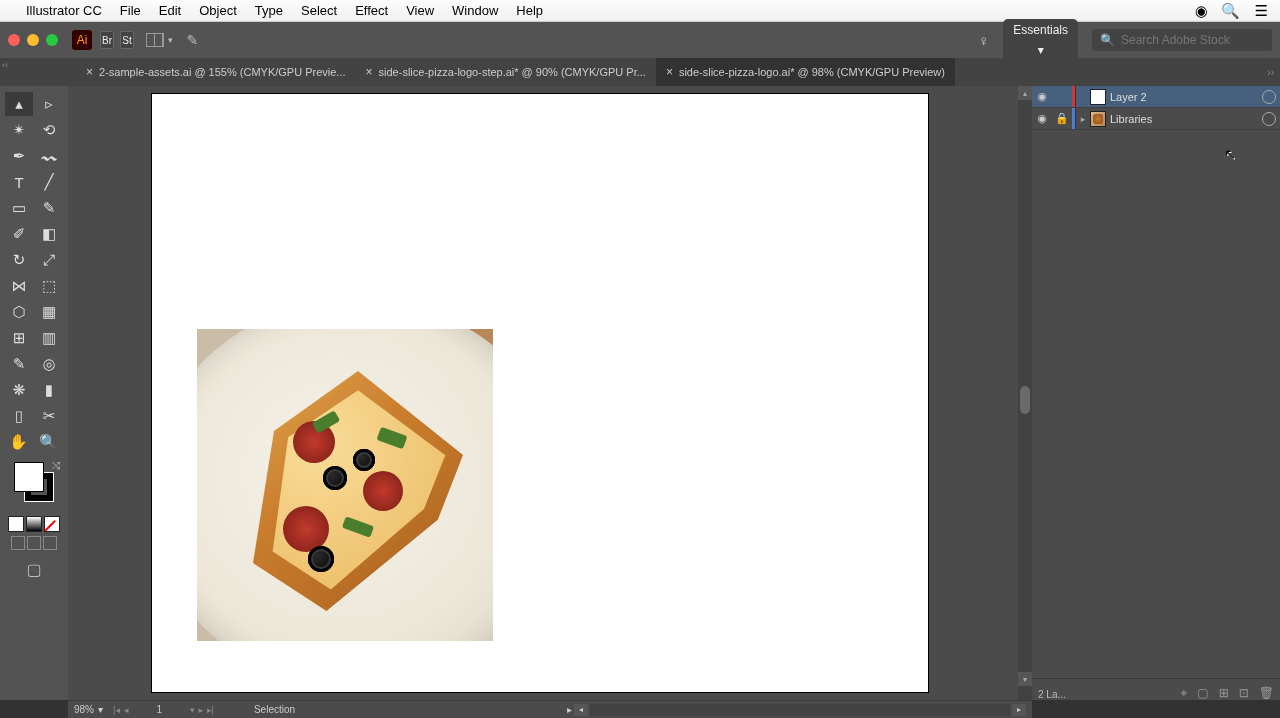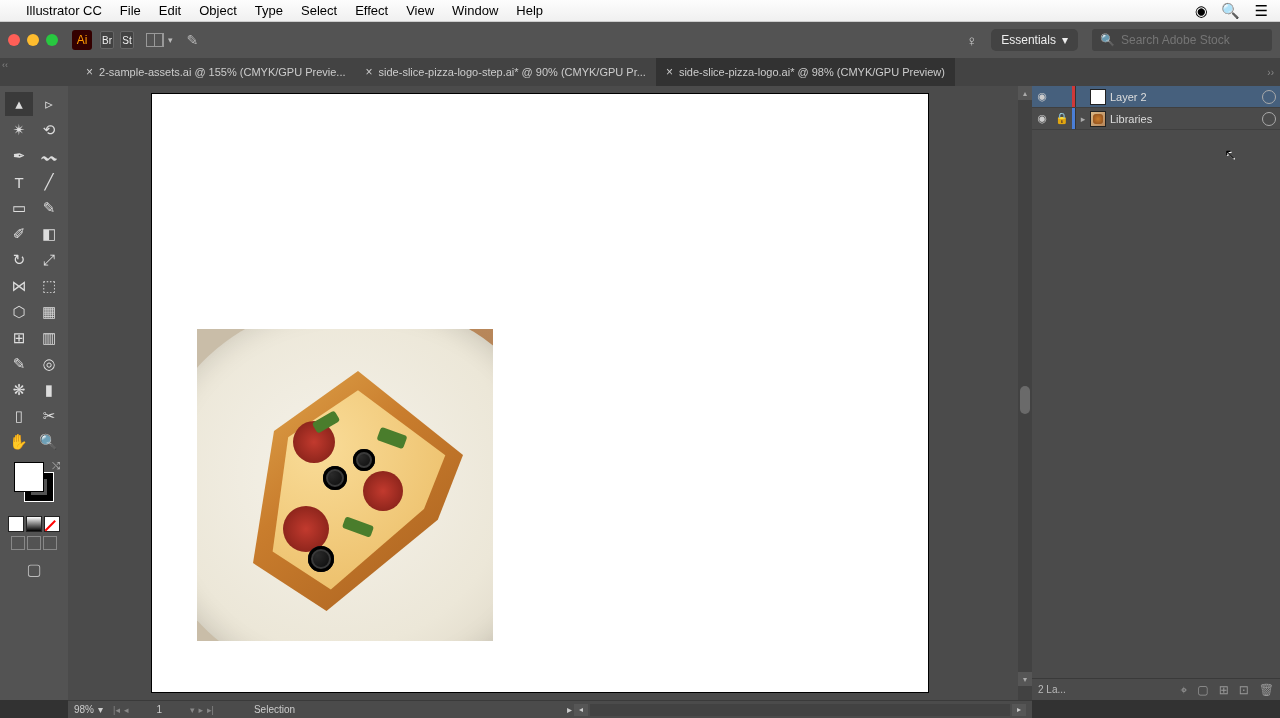--- a/index.html
+++ b/index.html
@@ -18,21 +18,21 @@
 .traffic span { width: 12px; height: 12px; border-radius: 50%; display: inline-block; }
 .traffic .r { background: #ff5f57; } .traffic .y { background: #febc2e; } .traffic .g { background: #28c840; }
 .app-topbar .ai-logo { width: 20px; height: 20px; background: #330000; color: #ff9a00; font-weight: normal; font-size: 12px; display: flex; align-items: center; justify-content: center; border-radius: 3px; margin-right: 8px; }
 .app-topbar .br-logo, .app-topbar .st-logo { width: 14px; height: 18px; background: #424242; border: 1px solid #666; display: flex; align-items: center; justify-content: center; font-size: 10px; margin-right: 6px; border-radius: 2px; }
 .app-topbar .doc-arrange { width: 18px; height: 14px; border: 1px solid #999; margin-left: 6px; display: flex; }
 .app-topbar .doc-arrange::before, .app-topbar .doc-arrange::after { content: ''; flex: 1; border-right: 1px solid #999; }
 .app-topbar .chevron-down { margin-left: 4px; font-size: 9px; color: #bbb; }
 .app-topbar .dagger-icon { margin-left: 14px; font-size: 14px; color: #bbb; }
 .app-topbar .right-cluster { margin-left: auto; display: flex; align-items: center; gap: 14px; }
 .app-topbar .bulb { font-size: 15px; color: #ccc; }
-.app-topbar .workspace { display: flex; align-items: center; gap: 6px; background: #434343; padding: 4px 10px; border-radius: 5px; }
+.app-topbar .workspace { display: flex; align-items: center; gap: 6px; background: #434343; padding: 4px 10px; border-radius: 5px; flex-direction: column; }
 .app-topbar .search-stock { display: flex; align-items: center; background: #434343; padding: 4px 8px; border-radius: 3px; width: 180px; }
 .app-topbar .search-stock input { background: transparent; border: none; color: #ccc; font-size: 12px; width: 100%; outline: none; }
 .app-topbar .search-stock .mag { margin-right: 6px; color: #999; }
 
 
 .tabs-bar { height: 28px; background: #434343; display: flex; align-items: center; padding-left: 76px; font-size: 11px; color: #ccc; }
 .tab { display: flex; align-items: center; padding: 0 10px; height: 100%; gap: 6px; }
 .tab.active { background: #323232; }
 .tab .close-x { font-size: 12px; color: #ccc; }
 .tabs-bar .overflow-chevron { margin-left: auto; margin-right: 6px; color: #888; font-size: 10px; }
@@ -97,21 +97,21 @@
 .expand-col { width: 14px; text-align: center; color: #aaa; font-size: 9px; }
 .thumb-box { width: 16px; height: 16px; border: 1px solid #222; margin-right: 4px; }
 .thumb-white { background: #fff; }
 .thumb-img { background: linear-gradient(135deg, #d9b887, #b8875a); position: relative; }
 .thumb-img::after { content: ''; position: absolute; inset: 2px; background: radial-gradient(circle, #c97d2d, #8a4a1a); border-radius: 30%; }
 .layer-name { flex: 1; }
 .target-circle { width: 14px; height: 14px; margin-right: 4px; border: 1px solid #aaa; border-radius: 50%; }
 
 .cursor-arrow { position: absolute; top: 60px; right: 44px; font-size: 14px; color: #000; text-shadow: 1px 1px 0 #fff; pointer-events: none; }
 
-.panel-footer { height: 22px; background: #4b4b4b; border-top: 1px solid #3a3a3a; display: flex; align-items: center; font-size: 10px; color: #bbb; padding: 0 6px; gap: 10px; }
+.panel-footer { height: 22px; background: #4b4b4b; border-top: 1px solid #3a3a3a; display: flex; align-items: flex-end; font-size: 10px; color: #bbb; padding: 0 6px; gap: 10px; }
 .panel-footer .spacer { flex: 1; }
 .panel-footer .ic { color: #999; font-size: 12px; }
 
 
 .status-bar { position: absolute; bottom: 0; left: 68px; right: 248px; height: 18px; background: #4b4b4b; border-top: 1px solid #3a3a3a; display: flex; align-items: center; font-size: 10px; color: #ccc; padding: 0 6px; gap: 10px; }
 .status-bar .zoom-fld { display: flex; align-items: center; gap: 4px; }
 .status-bar .nav-ar { color: #888; font-size: 9px; display: flex; gap: 4px; }
 .status-bar .artboard-num { padding: 0 18px; }
 .status-bar .tool-label { margin-left: 30px; }
 .status-bar .scroll-h { margin-left: auto; display: flex; align-items: center; gap: 2px; }

